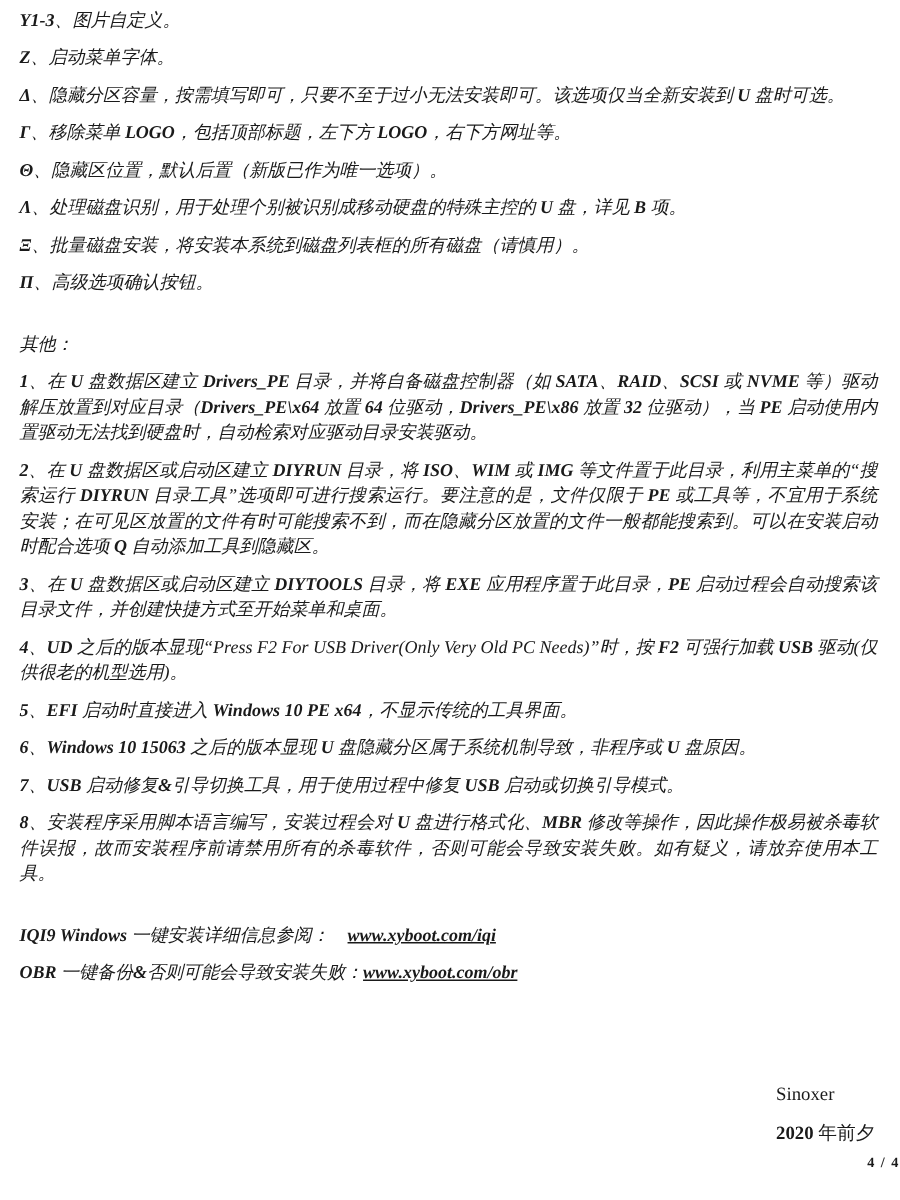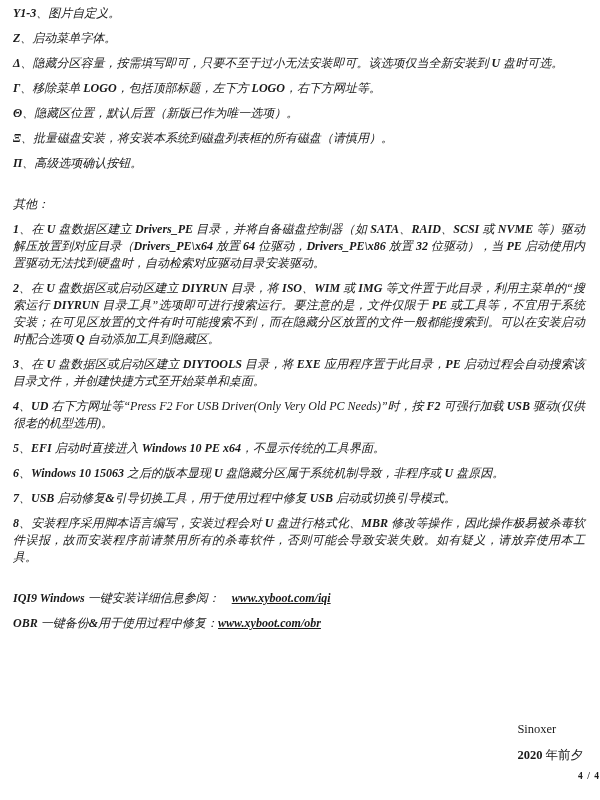--- a/index.html
+++ b/index.html
@@ -45,33 +45,34 @@
 </style>
 </head>
 <body>
 
 <div class="page-body">
     <p class="para"><span class="b">Y1-3</span><span>、图片自定义。</span></p>
     <p class="para"><span class="b">Z</span><span>、启动菜单字体。</span></p>
     <p class="para"><span class="b">Δ</span><span>、隐藏分区容量，按需填写即可，只要不至于过小无法安装即可。该选项仅当全新安装到 </span><span class="b">U</span><span> 盘时可选。</span></p>
     <p class="para"><span class="b">Γ</span><span>、移除菜单 </span><span class="b">LOGO</span><span>，包括顶部标题，左下方 </span><span class="b">LOGO</span><span>，右下方网址等。</span></p>
     <p class="para"><span class="b">Θ</span><span>、隐藏区位置，默认后置（新版已作为唯一选项）。</span></p>
+    <p class="para"><span class="b">Λ</span><span>、处理磁盘识别，用于处理个别被识别成移动硬盘的特殊主控的 </span><span class="b">U</span><span> 盘，详见 </span><span class="b">B</span><span> 项。</span></p>
     <p class="para"><span class="b">Ξ</span><span>、批量磁盘安装，将安装本系统到磁盘列表框的所有磁盘（请慎用）。</span></p>
     <p class="para"><span class="b">Π</span><span>、高级选项确认按钮。</span></p>
     <p class="para sp-before"><span>其他：</span></p>
     <p class="para"><span class="b">1</span><span>、在 </span><span class="b">U</span><span> 盘数据区建立 </span><span class="b">Drivers_PE</span><span> 目录，并将自备磁盘控制器（如 </span><span class="b">SATA</span><span>、</span><span class="b">RAID</span><span>、</span><span class="b">SCSI</span><span> 或 </span><span class="b">NVME</span><span> 等）驱动解压放置到对应目录（</span><span class="b">Drivers_PE\x64</span><span> 放置 </span><span class="b">64</span><span> 位驱动，</span><span class="b">Drivers_PE\x86</span><span> 放置 </span><span class="b">32</span><span> 位驱动），当 </span><span class="b">PE</span><span> 启动使用内置驱动无法找到硬盘时，自动检索对应驱动目录安装驱动。</span></p>
     <p class="para"><span class="b">2</span><span>、在 </span><span class="b">U</span><span> 盘数据区或启动区建立 </span><span class="b">DIYRUN</span><span> 目录，将 </span><span class="b">ISO</span><span>、</span><span class="b">WIM</span><span> 或 </span><span class="b">IMG</span><span> 等文件置于此目录，利用主菜单的“搜索运行 </span><span class="b">DIYRUN</span><span> 目录工具”选项即可进行搜索运行。要注意的是，文件仅限于 </span><span class="b">PE</span><span> 或工具等，不宜用于系统安装；在可见区放置的文件有时可能搜索不到，而在隐藏分区放置的文件一般都能搜索到。可以在安装启动时配合选项 </span><span class="b">Q</span><span> 自动添加工具到隐藏区。</span></p>
     <p class="para"><span class="b">3</span><span>、在 </span><span class="b">U</span><span> 盘数据区或启动区建立 </span><span class="b">DIYTOOLS</span><span> 目录，将 </span><span class="b">EXE</span><span> 应用程序置于此目录，</span><span class="b">PE</span><span> 启动过程会自动搜索该目录文件，并创建快捷方式至开始菜单和桌面。</span></p>
-    <p class="para"><span class="b">4</span><span>、</span><span class="b">UD</span><span> 右下方网址等“</span><span>Press F2 For USB Driver(Only Very Old PC Needs)</span><span>”时，按 </span><span class="b">F2</span><span> 可强行加载 </span><span class="b">USB</span><span> 驱动(仅供很老的机型选用)。</span></p>
+    <p class="para"><span class="b">4</span><span>、</span><span class="b">UD</span><span> 之后的版本显现“</span><span>Press F2 For USB Driver(Only Very Old PC Needs)</span><span>”时，按 </span><span class="b">F2</span><span> 可强行加载 </span><span class="b">USB</span><span> 驱动(仅供很老的机型选用)。</span></p>
     <p class="para"><span class="b">5</span><span>、</span><span class="b">EFI</span><span> 启动时直接进入 </span><span class="b">Windows 10 PE x64</span><span>，不显示传统的工具界面。</span></p>
     <p class="para"><span class="b">6</span><span>、</span><span class="b">Windows 10 15063</span><span> 之后的版本显现 </span><span class="b">U</span><span> 盘隐藏分区属于系统机制导致，非程序或 </span><span class="b">U</span><span> 盘原因。</span></p>
     <p class="para"><span class="b">7</span><span>、</span><span class="b">USB</span><span> 启动修复</span><span class="b">&amp;</span><span>引导切换工具，用于使用过程中修复 </span><span class="b">USB</span><span> 启动或切换引导模式。</span></p>
     <p class="para"><span class="b">8</span><span>、安装程序采用脚本语言编写，安装过程会对 </span><span class="b">U</span><span> 盘进行格式化、</span><span class="b">MBR</span><span> 修改等操作，因此操作极易被杀毒软件误报，故而安装程序前请禁用所有的杀毒软件，否则可能会导致安装失败。如有疑义，请放弃使用本工具。</span></p>
     <p class="para sp-before"><span class="b">IQI9 Windows</span><span> 一键安装详细信息参阅：　</span><a class="doclink b u" href="#">www.xyboot.com/iqi</a></p>
-    <p class="para"><span class="b">OBR</span><span> 一键备份</span><span class="b">&amp;</span><span>用于使用过程中修复：</span><a class="doclink b u" href="#">www.xyboot.com/obr</a></p>
+    <p class="para"><span class="b">OBR</span><span> 一键备份</span><span class="b">&amp;</span><span>否则可能会导致安装失败：</span><a class="doclink b u" href="#">www.xyboot.com/obr</a></p>
   </div>
 
 <div class="footer-sign">
   <div>Sinoxer</div>
   <div><span class="b">2020</span><span> 年前夕</span></div>
 </div>
 
 <div class="page-num">4 / 4</div>
 
 </body></html>

